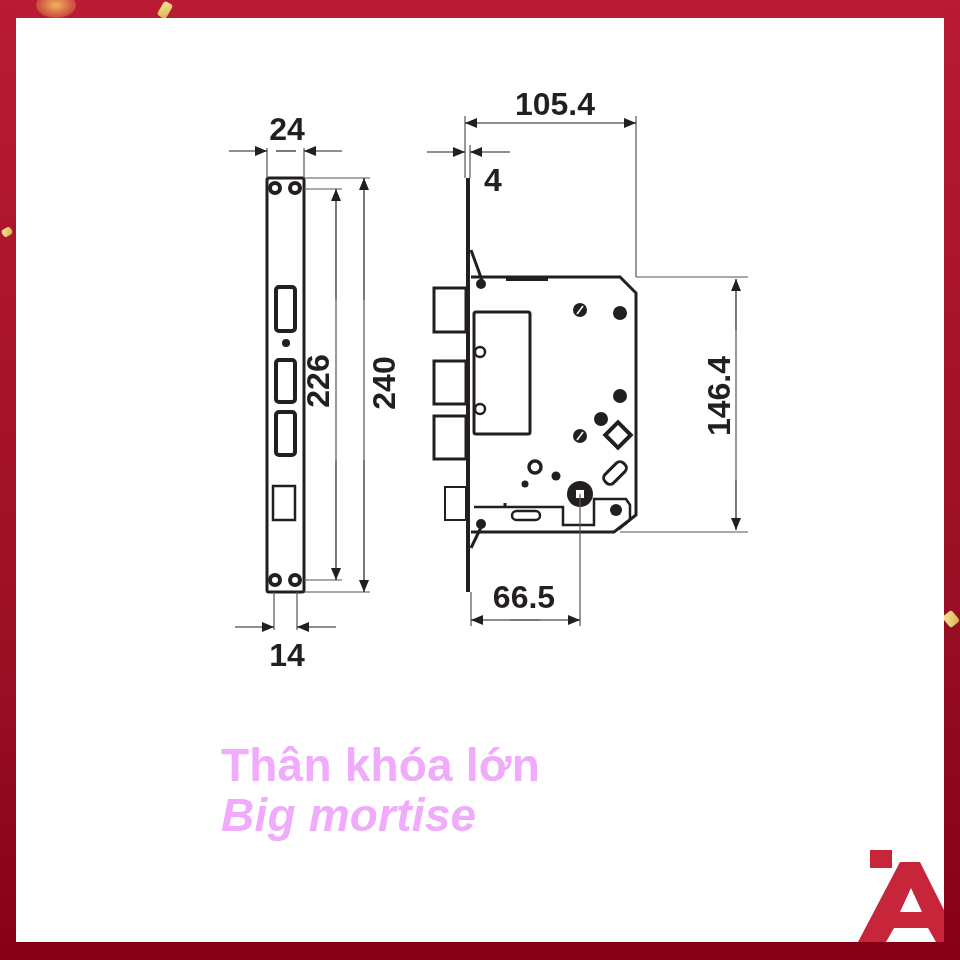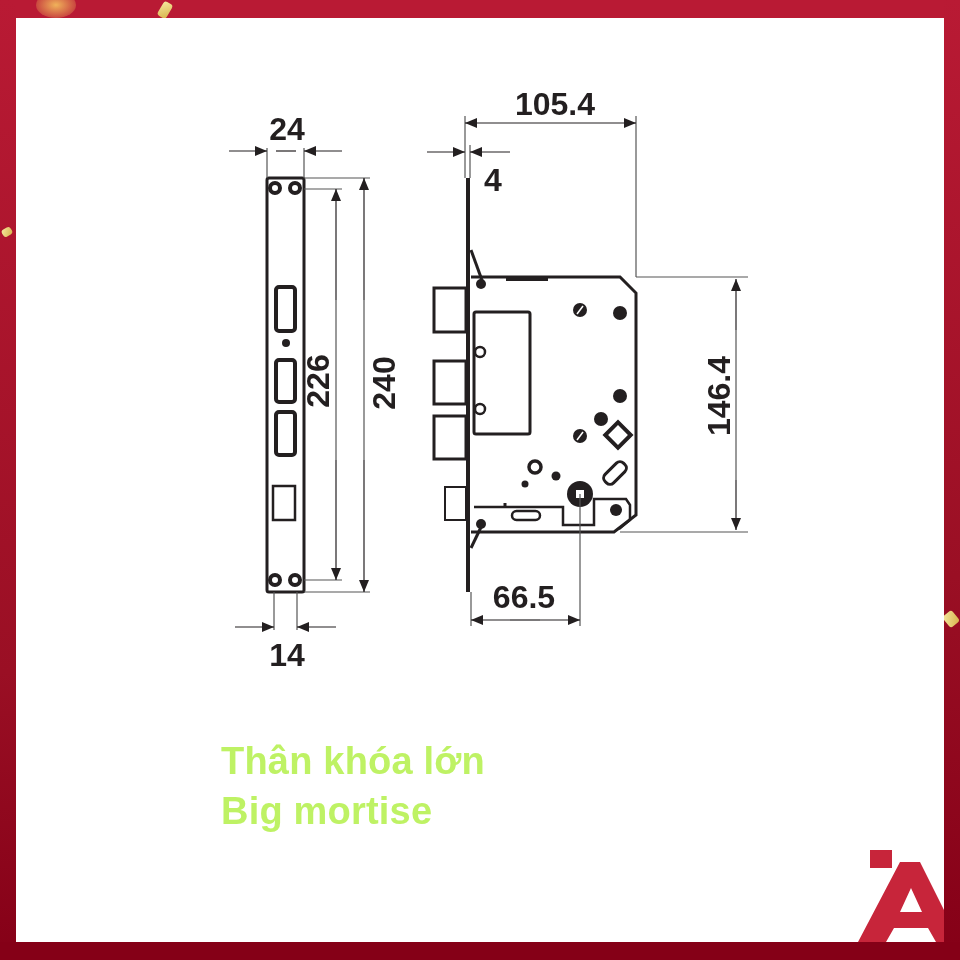--- a/index.html
+++ b/index.html
@@ -5,21 +5,21 @@
   html, body { margin: 0; padding: 0; }
   body { width: 960px; height: 960px; position: relative; overflow: hidden; background: #b5162f; font-family: "Liberation Sans", sans-serif; }
   .frame-top { position: absolute; left: 0; top: 0; width: 960px; height: 18px; background: #b91a34; }
   .frame-left { position: absolute; left: 0; top: 0; width: 16px; height: 960px; background: linear-gradient(#b91a34, #9a0f24 70%, #850017); }
   .frame-right { position: absolute; right: 0; top: 0; width: 16px; height: 960px; background: linear-gradient(#b91a34, #9a0f24 60%, #850017); }
   .frame-bottom { position: absolute; left: 0; bottom: 0; width: 960px; height: 18px; background: #850017; }
   .canvas { position: absolute; left: 16px; top: 18px; width: 928px; height: 924px; background: #ffffff; }
   .glow { position: absolute; left: 36px; top: -8px; width: 40px; height: 26px; border-radius: 50%; background: radial-gradient(#f0b25a, rgba(240,178,90,0)); }
   .confetti { position: absolute; background: linear-gradient(135deg, #f6e9a0, #d7b34a); border-radius: 3px; }
   svg.drawing { position: absolute; left: 0; top: 0; }
-  .caption { position: absolute; left: 221px; font-weight: bold; font-size: 38px; color: #bef264; letter-spacing: 0.2px; line-height: 1; }
+  .caption { position: absolute; left: 221px; font-weight: bold; font-size: 46px; color: #f0abfc; letter-spacing: 0.2px; line-height: 1; }
   .dim-label { font-family: "Liberation Sans", sans-serif; font-weight: bold; font-size: 32px; fill: #231f20; }
   .logo { position: absolute; left: 858px; top: 848px; width: 86px; height: 94px; }
 </style>
 </head>
 <body>
 
 <div class="frame-top"></div>
 <div class="frame-left"></div>
 <div class="frame-right"></div>
 <div class="frame-bottom"></div>
@@ -145,18 +145,18 @@
     <line x1="471" y1="592" x2="471" y2="626" stroke="#555" stroke-width="1.2"></line>
     <line x1="580" y1="494" x2="580" y2="626" stroke="#555" stroke-width="1.2"></line>
     <line x1="510" y1="620" x2="471" y2="620" stroke="#231f20" stroke-width="1.2" marker-end="url(#arr)"></line>
     <line x1="540" y1="620" x2="580" y2="620" stroke="#231f20" stroke-width="1.2" marker-end="url(#arr)"></line>
     <line x1="510" y1="620" x2="540" y2="620" stroke="#231f20" stroke-width="1.2"></line>
     <text class="dim-label" x="524" y="608" text-anchor="middle">66.5</text>
   </g>
 </svg>
 
 <div class="caption" style="top:742px;">Thân khóa lớn</div>
-<div class="caption" style="top:792px;">Big mortise</div>
+<div class="caption" style="top:792px;font-style:italic;">Big mortise</div>
 
 <svg class="logo" viewBox="0 0 86 94" xmlns="http://www.w3.org/2000/svg">
   <rect x="12" y="2" width="22" height="18" fill="#c7253a"></rect>
   <path d="M0,94 L42,14 L62,14 L86,62 L86,94 L78,94 L70,80 L36,80 L28,94 Z M42,64 L64,64 L53,40 Z" fill="#c7253a" fill-rule="evenodd"></path>
 </svg>
 
 </body></html>

